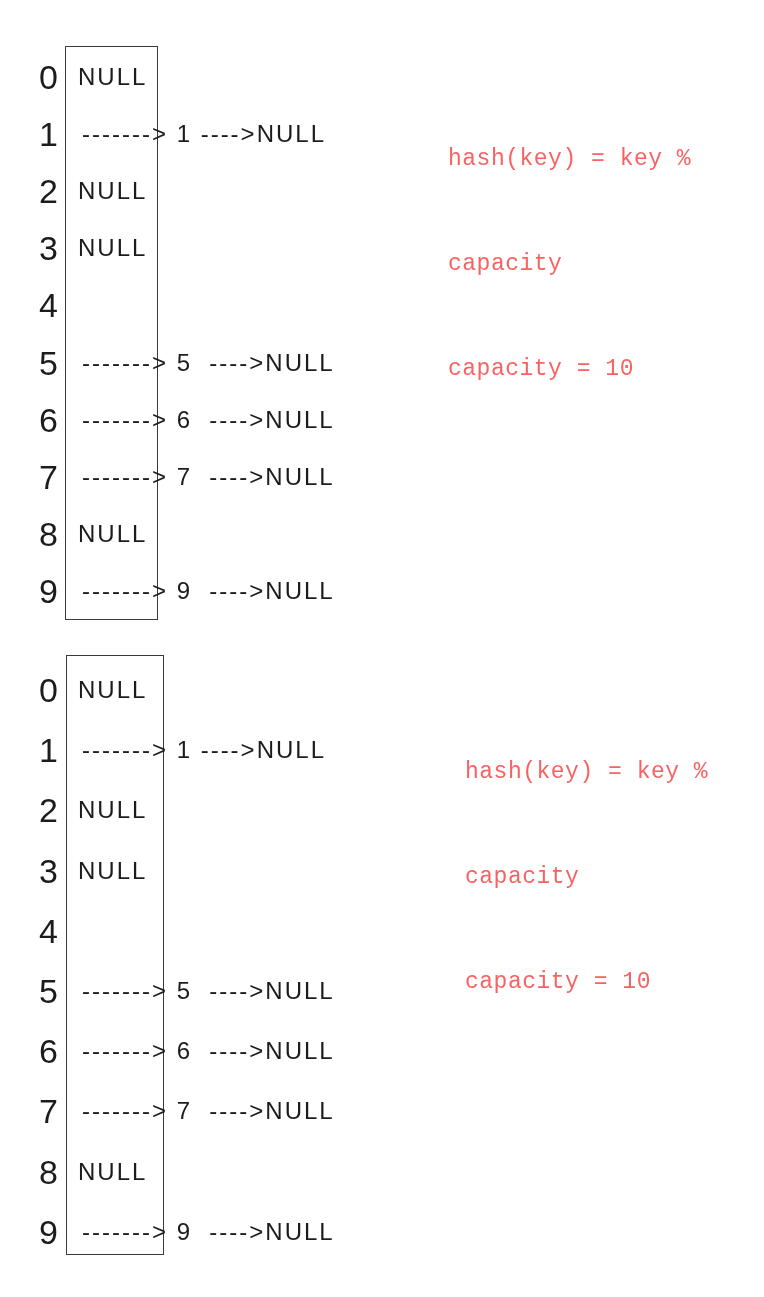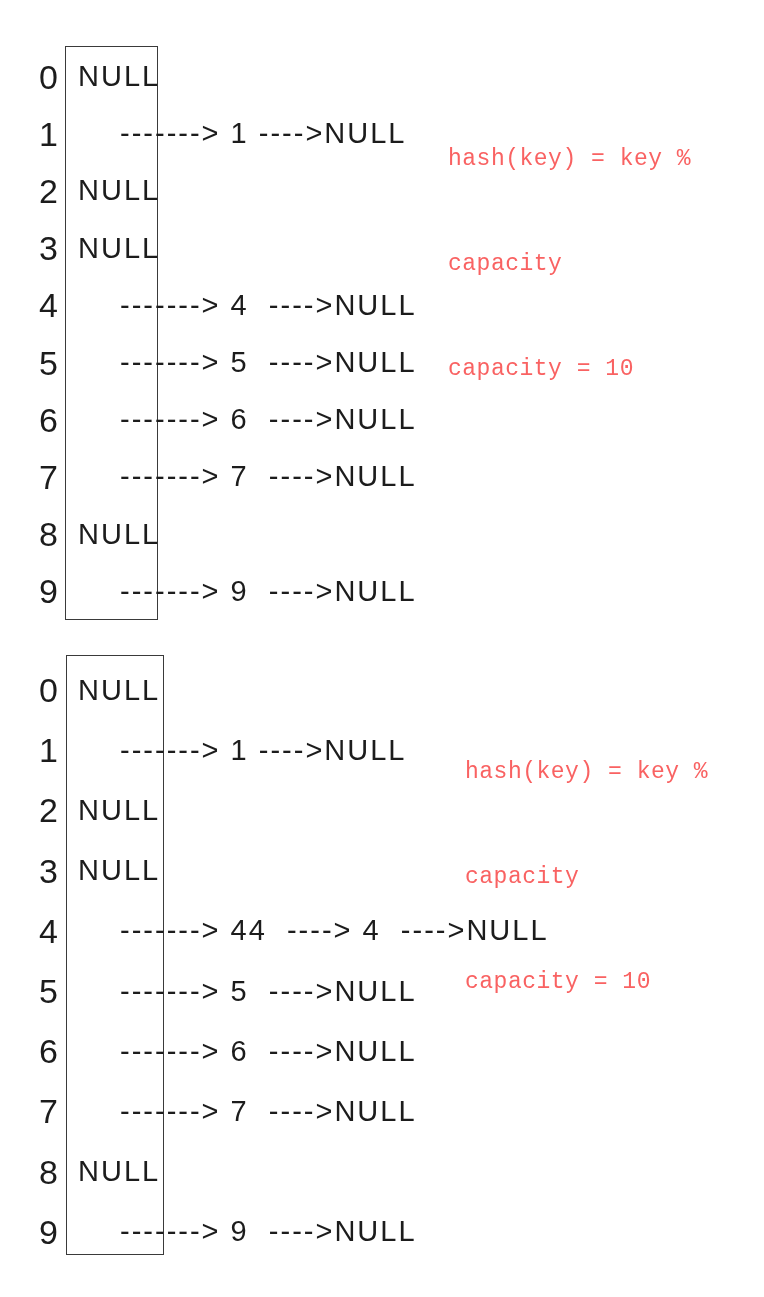--- a/index.html
+++ b/index.html
@@ -47,28 +47,28 @@
 
   .idx {
     width: 58px;
     text-align: right;
     font-size: 34px;
     line-height: 1;
     letter-spacing: 0;
     flex: 0 0 auto;
   }
   .content {
-    font-size: 29px;
+    font-size: 24px;
     line-height: 1;
     letter-spacing: 2px;
     white-space: pre;
     flex: 0 0 auto;
   }
   .c-null  { margin-left: 20px; }
-  .c-chain { margin-left: 62px; }
+  .c-chain { margin-left: 24px; }
 
   .annotation {
     position: absolute;
     font-family: "Liberation Mono", monospace;
     font-size: 23px;
     line-height: 35px;
     letter-spacing: 0.5px;
     white-space: pre;
   }
   .diagram-1 .annotation { left: 448px; top: 26px; }
@@ -92,21 +92,20 @@
     <div class="row">
       <span class="idx">2</span>
       <span class="content c-null">NULL</span>
     </div>
     <div class="row">
       <span class="idx">3</span>
       <span class="content c-null">NULL</span>
     </div>
     <div class="row">
       <span class="idx">4</span>
-      <span class="content c-chain">-------&gt; 4  ----&gt;NULL</span>
     </div>
     <div class="row">
       <span class="idx">5</span>
       <span class="content c-chain">-------&gt; 5  ----&gt;NULL</span>
     </div>
     <div class="row">
       <span class="idx">6</span>
       <span class="content c-chain">-------&gt; 6  ----&gt;NULL</span>
     </div>
     <div class="row">
@@ -145,21 +144,20 @@
     <div class="row">
       <span class="idx">2</span>
       <span class="content c-null">NULL</span>
     </div>
     <div class="row">
       <span class="idx">3</span>
       <span class="content c-null">NULL</span>
     </div>
     <div class="row">
       <span class="idx">4</span>
-      <span class="content c-chain">-------&gt; 44  ----&gt; 4  ----&gt;NULL</span>
     </div>
     <div class="row">
       <span class="idx">5</span>
       <span class="content c-chain">-------&gt; 5  ----&gt;NULL</span>
     </div>
     <div class="row">
       <span class="idx">6</span>
       <span class="content c-chain">-------&gt; 6  ----&gt;NULL</span>
     </div>
     <div class="row">

